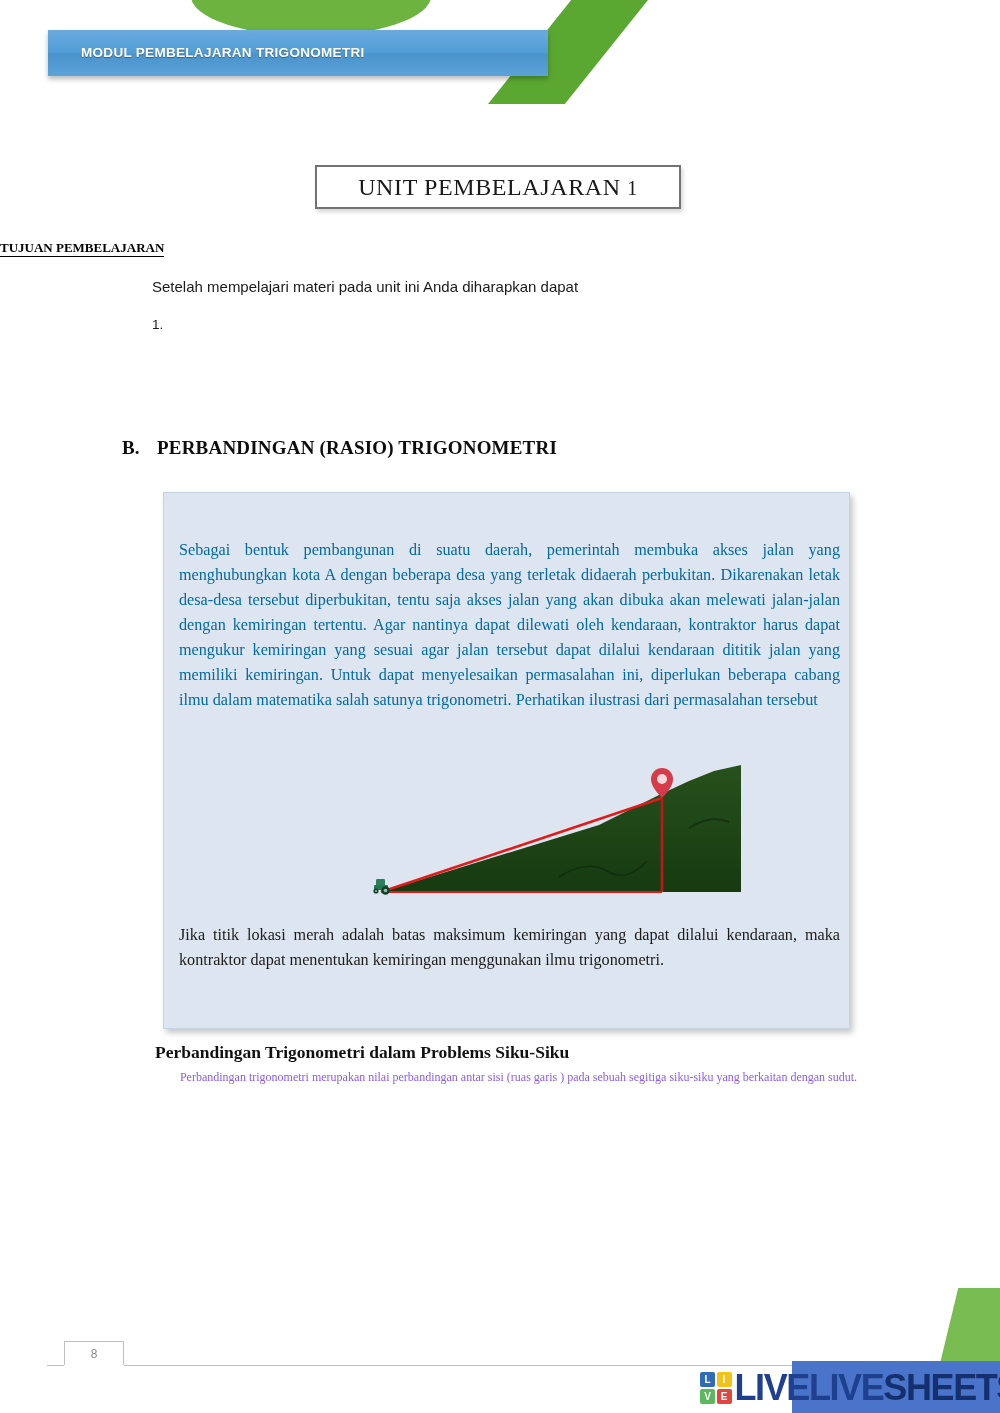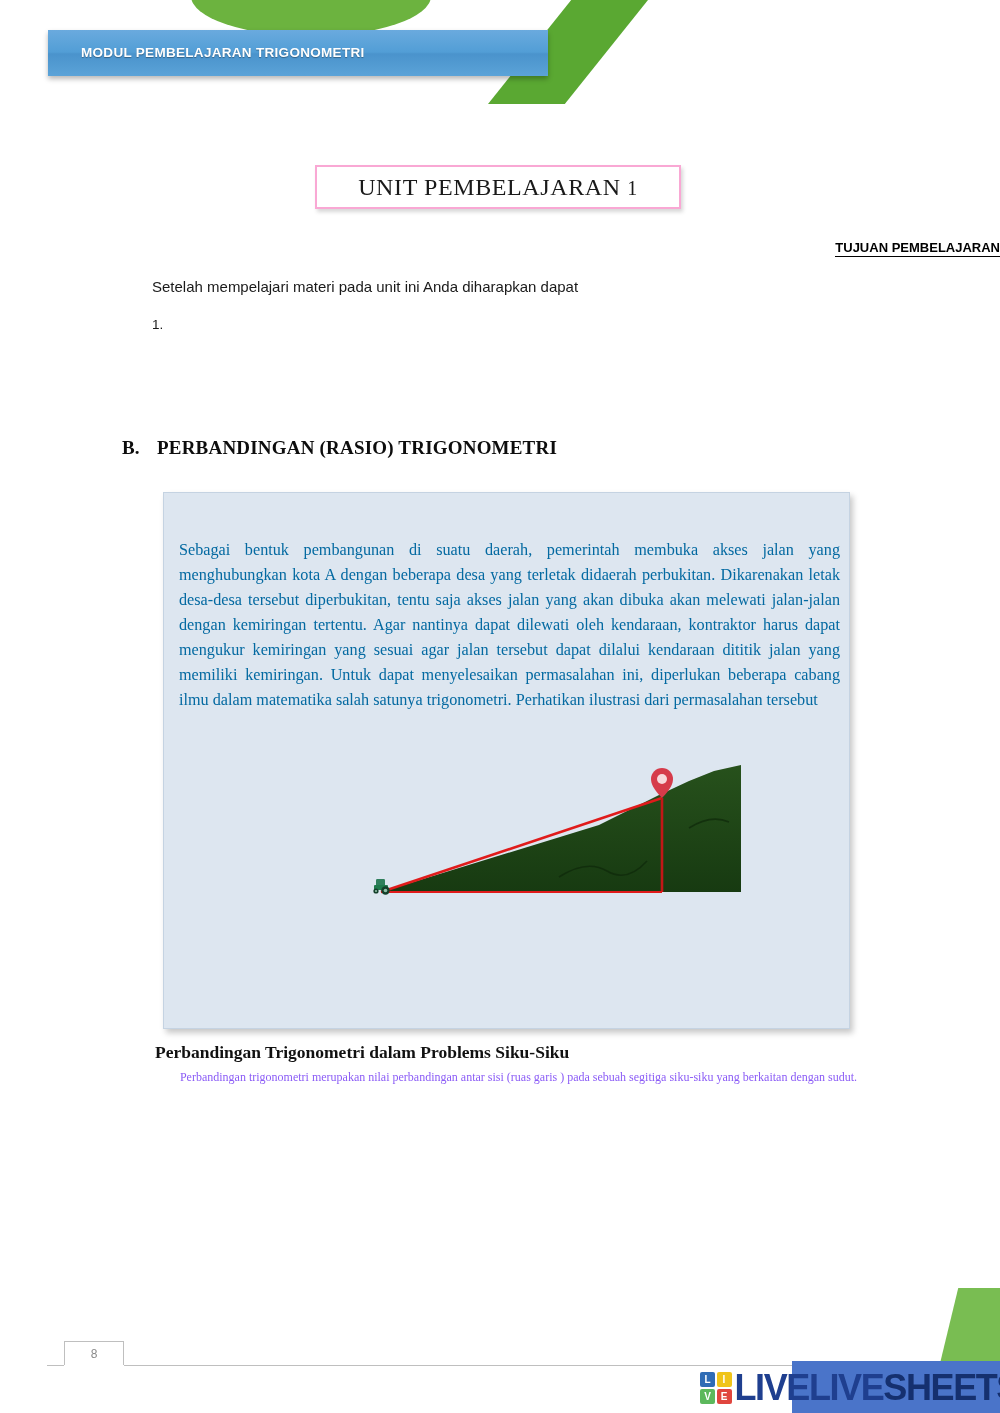--- a/index.html
+++ b/index.html
@@ -52,21 +52,21 @@
     color: #ffffff;
     text-shadow: 0 1px 1px rgba(0,0,0,0.35);
     white-space: nowrap;
   }
 
   
   .unit-box {
     position: absolute;
     left: 315px; top: 165px;
     width: 366px; height: 44px;
-    border: 2px solid #f9a8d4;
+    border: 2px solid #737373;
     background: #ffffff;
     box-sizing: border-box;
     display: flex;
     align-items: center;
     justify-content: center;
     box-shadow: 2px 3px 4px rgba(0,0,0,0.16);
   }
   .unit-box-text {
     font-family: "Liberation Serif", serif;
     font-size: 24px;
@@ -75,22 +75,22 @@
   }
   .unit-box-text .num {
     font-size: 20px;
   }
 
   
   .objectives-title {
     position: absolute;
     left: 0; top: 240px;
     width: 1000px;
-    text-align: right;
-    font-family: Liberation Sans, sans-serif;
+    text-align: left;
+    font-family: Liberation Serif, serif;
     font-size: 13px;
     font-weight: bold;
     color: #000000;
   }
   .objectives-title span {
     border-bottom: 1.6px solid #000;
     padding-bottom: 1px;
   }
   .objectives-intro {
     position: absolute;
@@ -349,20 +349,21 @@
         <rect x="5" y="0" width="9" height="7" rx="1.2" fill="#2f7f5c"></rect>
         <rect x="3" y="6" width="14" height="5" rx="1" fill="#1f7a4d"></rect>
         <circle cx="14.5" cy="11.5" r="4.2" fill="#14402b"></circle>
         <circle cx="14.5" cy="11.5" r="1.8" fill="#8fbfa6"></circle>
         <circle cx="5" cy="12" r="2.6" fill="#14402b"></circle>
         <circle cx="5" cy="12" r="1.1" fill="#8fbfa6"></circle>
       </g>
     </svg>
   </div>
 
+  <div class="problems-para2">Jika titik lokasi merah adalah batas maksimum kemiringan yang dapat dilalui kendaraan, maka kontraktor dapat menentukan kemiringan menggunakan ilmu trigonometri.</div>
 </div>
 
 <div class="concl-heading">Perbandingan Trigonometri dalam Problems Siku-Siku</div>
 <div class="concl-body">Perbandingan trigonometri merupakan nilai perbandingan antar sisi (ruas garis ) pada sebuah segitiga siku-siku yang berkaitan dengan sudut.</div>
 
 <div class="footer-line-left"></div>
 <div class="footer-page-tab">
   <span class="footer-page-num">8</span>
 </div>
 <div class="footer-line-right"></div>

